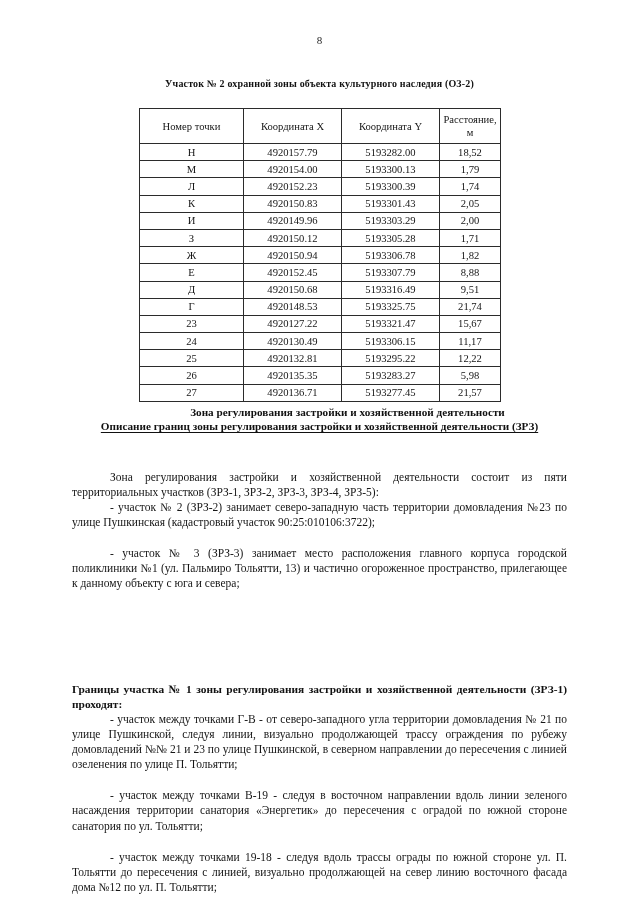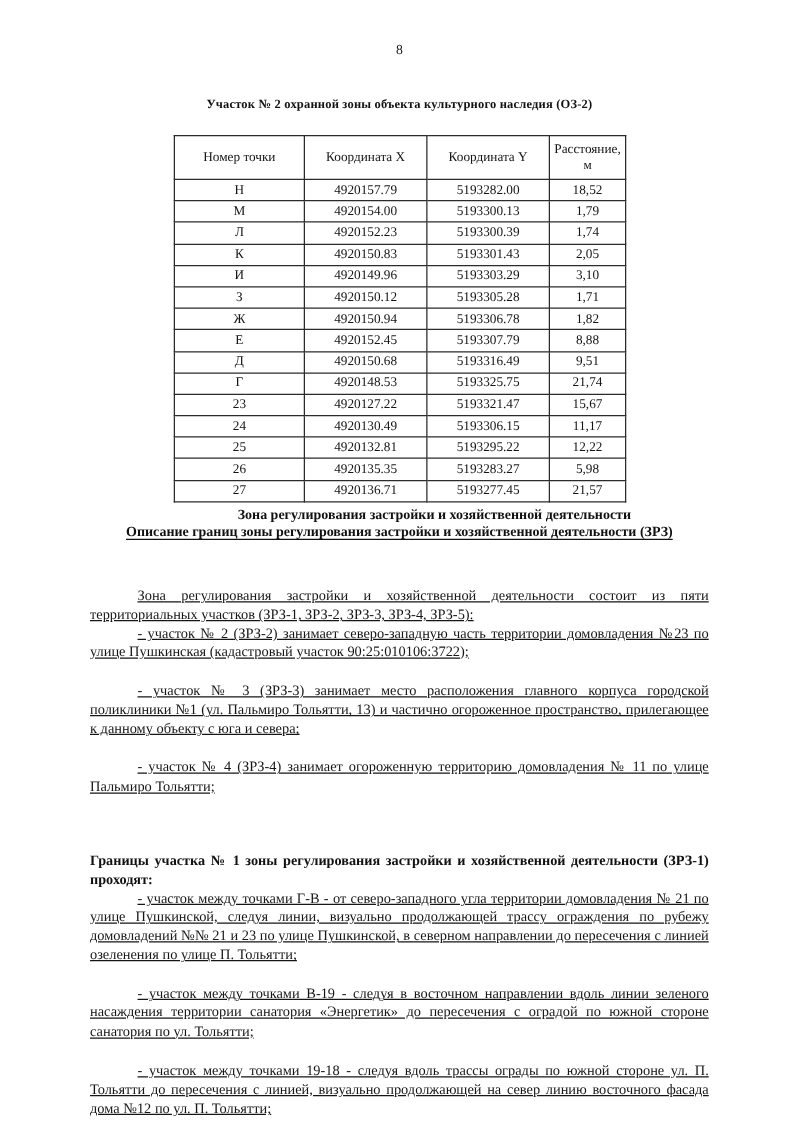--- a/index.html
+++ b/index.html
@@ -132,21 +132,21 @@
     width: 495px;
     top: 682px;
     font-size: 11.4px;
     line-height: 15.2px;
     font-weight: bold;
     text-align: justify;
     color: #111111;
   }
   #para-borders { top: 712px; }
   .body-block p + p { margin-top: 16px; }
-  .justify-last-left { text-align-last: left; text-decoration: underline; }
+  .justify-last-left { text-align-last: left; }
 </style>
 </head>
 <body>
 
 <div class="page">
 
   <div class="page-number">8</div>
 
   <div class="table-title">Участок № 2 охранной зоны объекта культурного наследия (ОЗ-2)</div>
 
@@ -191,21 +191,21 @@
         <tr>
           <td>К</td>
           <td>4920150.83</td>
           <td>5193301.43</td>
           <td>2,05</td>
         </tr>
         <tr>
           <td>И</td>
           <td>4920149.96</td>
           <td>5193303.29</td>
-          <td>3,10</td>
+          <td>2,00</td>
         </tr>
         <tr>
           <td>З</td>
           <td>4920150.12</td>
           <td>5193305.28</td>
           <td>1,71</td>
         </tr>
         <tr>
           <td>Ж</td>
           <td>4920150.94</td>
@@ -268,21 +268,20 @@
 
   <div id="heading-description" class="underline-heading">Описание границ зоны регулирования застройки и хозяйственной деятельности (ЗРЗ)</div>
 
   <div id="para-intro" class="body-block">
     <p class="justify-last-left">Зона регулирования застройки и хозяйственной деятельности состоит из пяти территориальных участков (ЗРЗ-1, ЗРЗ-2, ЗРЗ-3, ЗРЗ-4, ЗРЗ-5):</p>
   </div>
 
   <div id="para-list" class="body-block">
     <p class="justify-last-left">- участок № 2 (ЗРЗ-2) занимает северо-западную часть территории домовладения №23 по улице Пушкинская (кадастровый участок 90:25:010106:3722);</p>
     <p class="justify-last-left">- участок № 3 (ЗРЗ-3) занимает место расположения главного корпуса городской поликлиники №1 (ул. Пальмиро Тольятти, 13) и частично огороженное пространство, прилегающее к данному объекту с юга и севера;</p>
-    <p class="justify-last-left">- участок №  4 (ЗРЗ-4) занимает огороженную территорию домовладения № 11 по улице Пальмиро Тольятти;</p>
   </div>
 
   <div id="heading-borders">
     <span>Границы участка № 1 зоны регулирования застройки и хозяйственной деятельности (ЗРЗ-1) проходят:</span>
   </div>
 
   <div id="para-borders" class="body-block">
     <p class="justify-last-left">- участок между точками Г-В - от северо-западного угла территории домовладения № 21 по улице Пушкинской, следуя линии, визуально продолжающей трассу ограждения по рубежу домовладений №№ 21 и 23 по улице Пушкинской, в северном направлении до пересечения с линией озеленения по улице П. Тольятти;</p>
     <p class="justify-last-left">- участок между точками В-19 - следуя в восточном направлении вдоль линии зеленого насаждения территории санатория «Энергетик» до пересечения с оградой по южной стороне санатория по ул. Тольятти;</p>
     <p class="justify-last-left">- участок между точками 19-18 - следуя вдоль трассы ограды по южной стороне ул. П. Тольятти до пересечения с линией, визуально продолжающей на север линию восточного фасада дома №12 по ул. П. Тольятти;</p>

